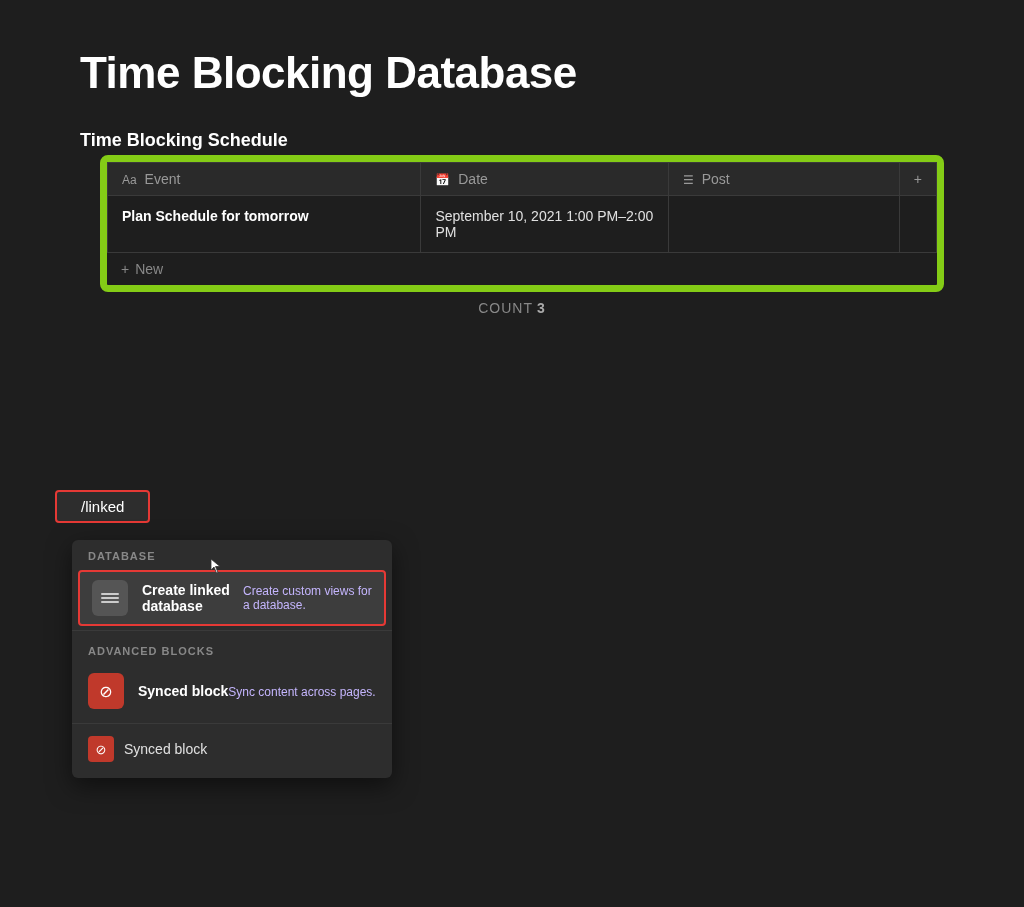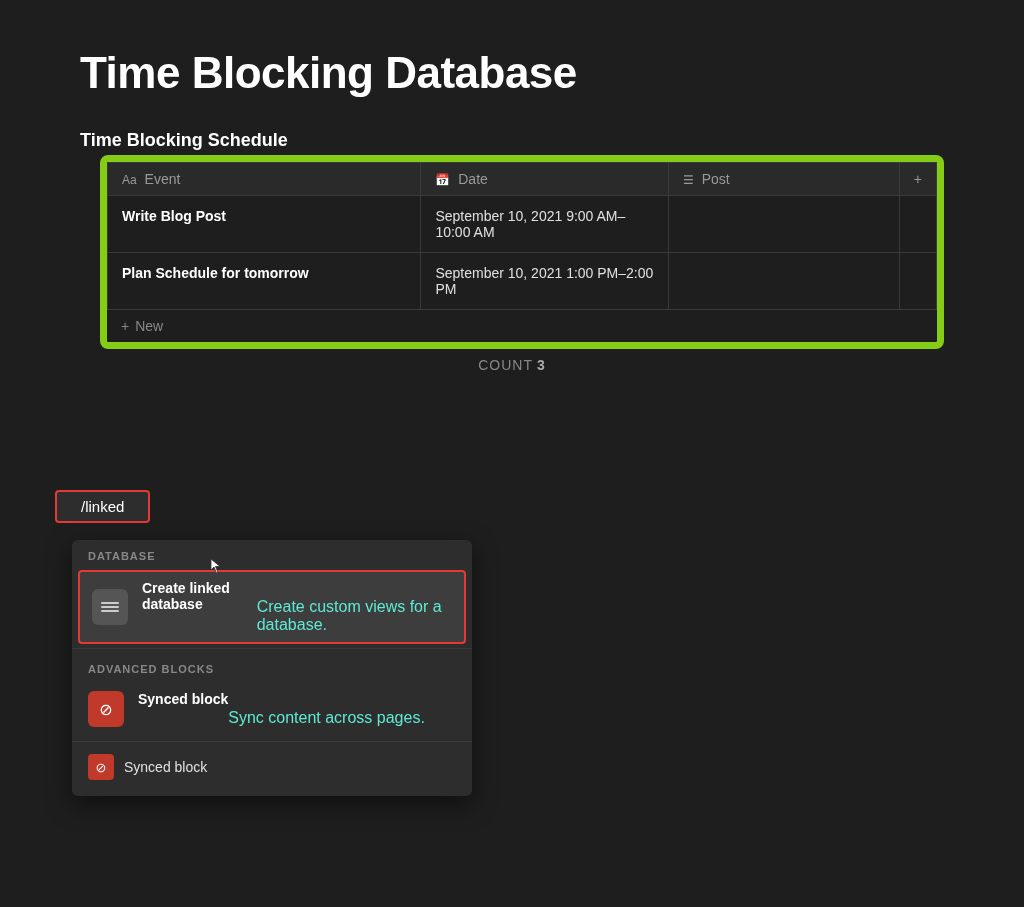--- a/index.html
+++ b/index.html
@@ -116,21 +116,21 @@
       color: #ffffff;
       display: inline-block;
       min-width: 90px;
     }
 
     
     .dropdown-menu {
       position: absolute;
       left: 72px;
       top: 540px;
-      width: 400px;
+      width: 320px;
       background-color: #2d2d2d;
       border-radius: 6px;
       box-shadow: 0 8px 24px rgba(0,0,0,0.5);
       overflow: hidden;
       z-index: 100;
     }
 
     .menu-section-label {
       font-size: 11px;
       font-weight: 600;
@@ -180,23 +180,23 @@
       display: flex;
     }
 
     .menu-item-title {
       font-size: 14px;
       font-weight: 600;
       color: #ffffff;
     }
 
     .menu-item-desc {
-      font-size: 16px;
-      color: #5eead4;
-      margin-top: 18px;
+      font-size: 12px;
+      color: #c4b5fd;
+      margin-top: 2px;
     }
 
     .menu-divider {
       height: 1px;
       background-color: #3a3a3a;
       margin: 4px 0;
     }
 
     .cursor-indicator {
       position: absolute;
@@ -286,30 +286,20 @@
             <span>Post</span>
           </th>
           <th class="col-add">
             <span>+</span>
           </th>
         </tr>
       </thead>
       <tbody>
         <tr>
           <td class="col-event">
-            <span class="event-name">Write Blog Post</span>
-          </td>
-          <td class="col-date">
-            <span>September 10, 2021 9:00 AM–10:00 AM</span>
-          </td>
-          <td class="col-tags"></td>
-          <td class="col-add"></td>
-        </tr>
-        <tr>
-          <td class="col-event">
             <span class="event-name">Plan Schedule for tomorrow</span>
           </td>
           <td class="col-date">
             <span>September 10, 2021 1:00 PM–2:00 PM</span>
           </td>
           <td class="col-tags"></td>
           <td class="col-add"></td>
         </tr>
       </tbody>
     </table>

